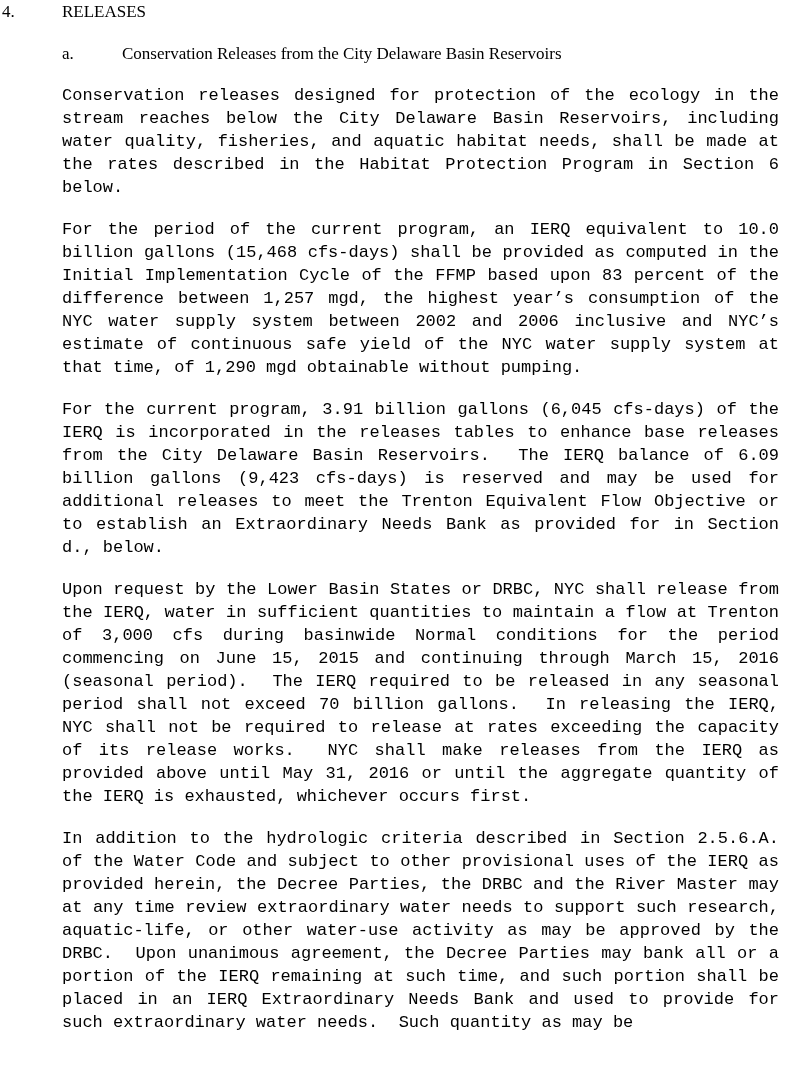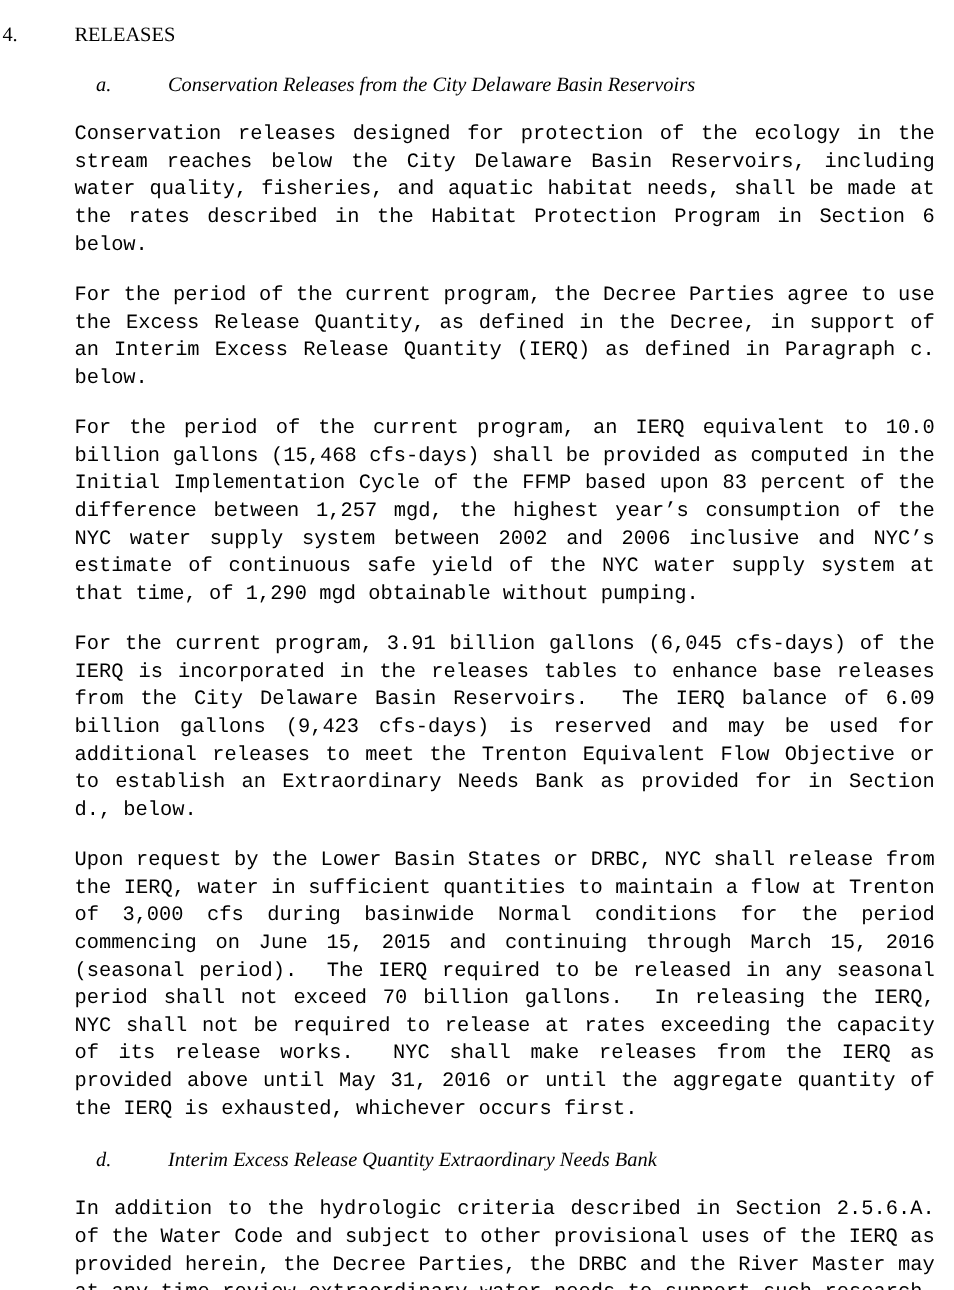--- a/index.html
+++ b/index.html
@@ -10,36 +10,35 @@
     width: 795px;
     height: 1075px;
     background: #ffffff;
     overflow: hidden;
   }
   .page {
     font-family: "Liberation Serif", "DejaVu Serif", serif;
     font-size: 17px;
     line-height: 23px;
     color: #000000;
-    padding-top: 17px;
+    padding-top: 0;
     box-sizing: border-box;
     width: 795px;
     height: 1075px;
     overflow: hidden;
   }
   .sec-heading {
     margin: 0 0 19px 2px;
   }
   .sec-num {
     display: inline-block;
     width: 60px;
   }
   .sub-heading {
-    margin: 0 0 19px 80px;
-    font-style: italic;
+    margin: 0 0 19px 62px;
   }
   .sub-letter {
     display: inline-block;
     width: 60px;
   }
   .para {
     margin: 0 0 19px 62px;
     width: 717px;
     text-align: justify;
     font-family: Liberation Mono, monospace;
@@ -52,24 +51,20 @@
 
   <div class="sec-heading">
     <span class="sec-num">4.</span><span>RELEASES</span>
   </div>
 
   <div class="sub-heading">
     <span class="sub-letter">a.</span><span>Conservation Releases from the City Delaware Basin Reservoirs</span>
   </div>
   <p class="para">Conservation releases designed for protection of the ecology in the stream reaches below the City Delaware Basin Reservoirs, including water quality, fisheries, and aquatic habitat needs, shall be made at the rates described in the Habitat Protection Program in Section 6 below.</p>
 
-  <p class="para">For the period of the current program, the Decree Parties agree to use the Excess Release Quantity, as defined in the Decree, in support of an Interim Excess Release Quantity (IERQ) as defined in Paragraph c. below.</p>
 
   <p class="para">For the period of the current program, an IERQ equivalent to 10.0 billion gallons (15,468 cfs-days) shall be provided as computed in the Initial Implementation Cycle of the FFMP based upon 83 percent of the difference between 1,257 mgd, the highest year’s consumption of the NYC water supply system between 2002 and 2006 inclusive and NYC’s estimate of continuous safe yield of the NYC water supply system at that time, of 1,290 mgd obtainable without pumping.</p>
   <p class="para">For the current program, 3.91 billion gallons (6,045 cfs-days) of the IERQ is incorporated in the releases tables to enhance base releases from the City Delaware Basin Reservoirs.&nbsp; The IERQ balance of 6.09 billion gallons (9,423 cfs-days) is reserved and may be used for additional releases to meet the Trenton Equivalent Flow Objective or to establish an Extraordinary Needs Bank as provided for in Section d., below.</p>
   <p class="para">Upon request by the Lower Basin States or DRBC, NYC shall release from the IERQ, water in sufficient quantities to maintain a flow at Trenton of 3,000 cfs during basinwide Normal conditions for the period commencing on June 15, 2015 and continuing through March 15, 2016 (seasonal period).&nbsp; The IERQ required to be released in any seasonal period shall not exceed 70 billion gallons.&nbsp; In releasing the IERQ, NYC shall not be required to release at rates exceeding the capacity of its release works.&nbsp; NYC shall make releases from the IERQ as provided above until May 31, 2016 or until the aggregate quantity of the IERQ is exhausted, whichever occurs first.</p>
 
-  <div class="sub-heading">
-    <span class="sub-letter">d.</span><span>Interim Excess Release Quantity Extraordinary Needs Bank</span>
-  </div>
   <p class="para">In addition to the hydrologic criteria described in Section 2.5.6.A. of the Water Code and subject to other provisional uses of the IERQ as provided herein, the Decree Parties, the DRBC and the River Master may at any time review extraordinary water needs to support such research, aquatic-life, or other water-use activity as may be approved by the DRBC.&nbsp; Upon unanimous agreement, the Decree Parties may bank all or a portion of the IERQ remaining at such time, and such portion shall be placed in an IERQ Extraordinary Needs Bank and used to provide for such extraordinary water needs.&nbsp; Such quantity as may be</p>
 
 </div>
 
 </body></html>

